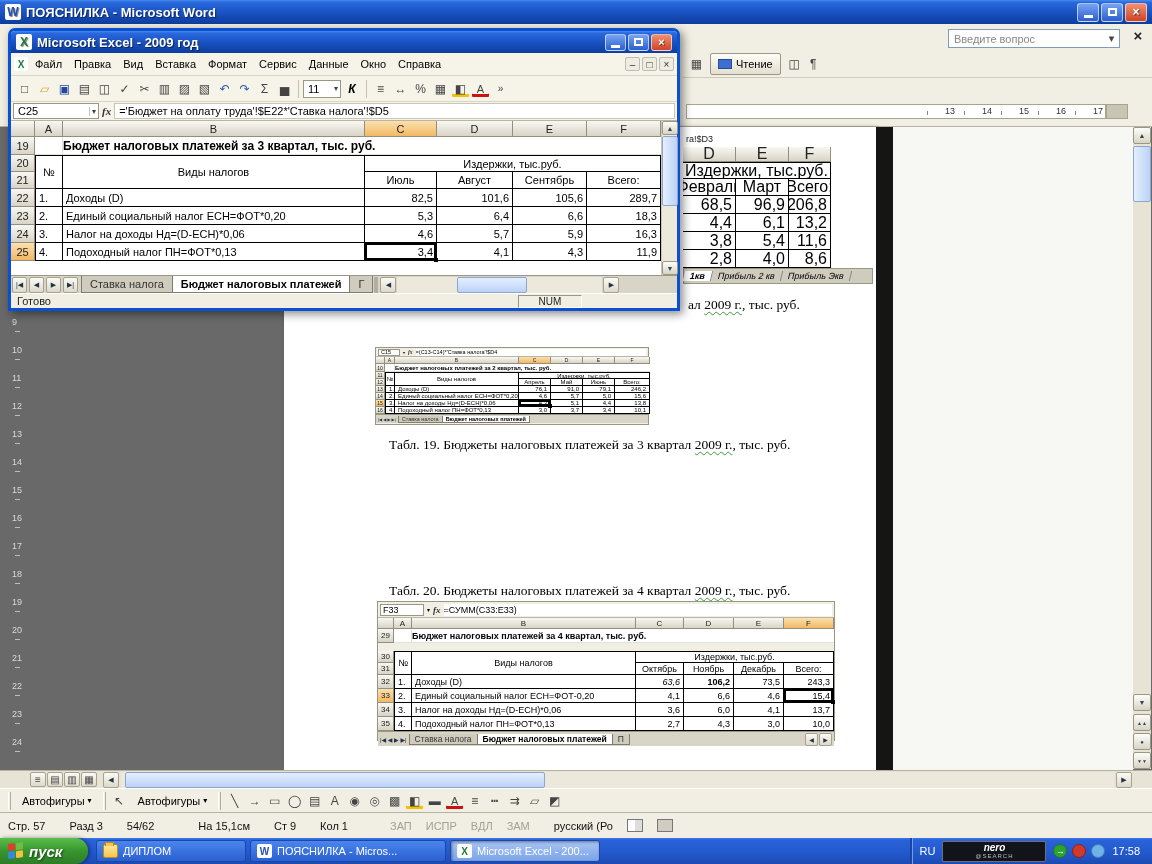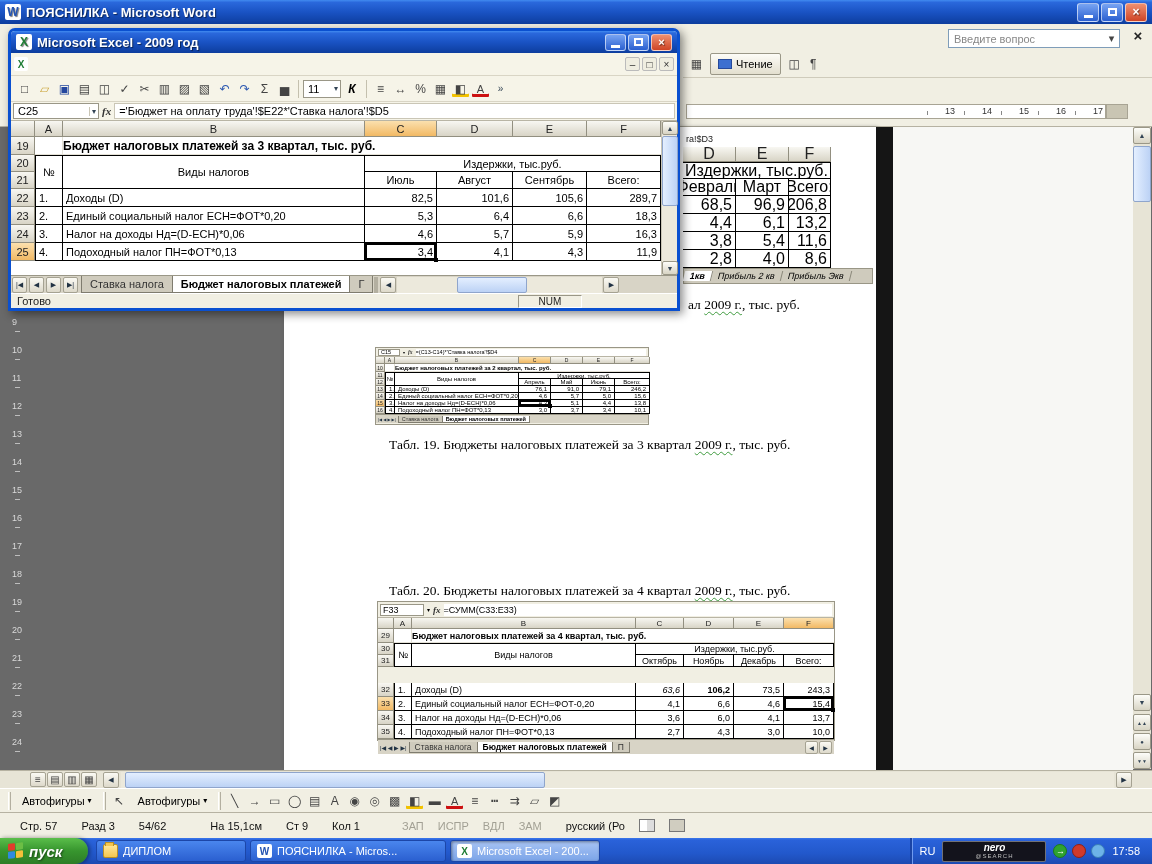--- a/index.html
+++ b/index.html
@@ -164,21 +164,21 @@
 #viewbtns{display:flex;margin-left:30px;gap:1px}
 #viewbtns .tbico{width:16px;height:15px;font-size:10px;background:linear-gradient(180deg,#fbfaf4,#ddd9ca);border:1px solid #a5a292}
 #hscrollbar .hstrack{margin:0 2px}
 #hscrollbar .hsthumb{width:420px}
 #drawbar{left:0;top:788px;width:1152px;height:24px;background:#f1efe3;border-top:1px solid #fff;display:flex;align-items:center;gap:2px;padding-left:6px;font-size:11px}
 .dtbtn{display:flex;align-items:center;gap:3px;height:20px;padding:0 6px;border:1px solid transparent}
 .grip{width:3px;height:18px;border-left:1px solid #fff;border-right:1px solid #b3afa0;margin:0 2px}
 #drawicons{display:flex;gap:1px}
 #wstatus{left:0;top:812px;width:1152px;height:26px;background:#f1efe3;border-top:1px solid #b6b2a2;display:flex;align-items:center;font-size:11px;color:#111}
 #wstatus .f{margin-left:24px;white-space:nowrap}
-#wstatus .f:first-child{margin-left:20px}
+#wstatus .f:first-child{margin-left:8px}
 #wflags{display:flex;gap:14px;margin-left:42px;color:#a2a094}
 #wlang{margin-left:30px}
 .stico{width:16px;height:13px;margin-left:14px;border:1px solid #777;background:linear-gradient(90deg,#fff 48%,#ddd 48%)}
 .stico.prn{background:#d0cdc0}
 
 
 #taskbar{left:0;top:838px;width:1152px;height:26px;background:linear-gradient(180deg,#3a77ec 0%,#2a62da 8%,#2258cb 60%,#1c4ab2 100%);z-index:50;display:flex;align-items:center}
 #startbtn{width:88px;height:26px;border-radius:0 13px 13px 0;background:linear-gradient(180deg,#5abe4a 0%,#37952e 50%,#2d7d26 100%);
  display:flex;align-items:center;gap:5px;padding-left:8px;color:#fff;font-weight:bold;font-style:italic;font-size:15px;
  text-shadow:1px 1px 2px #0008;box-shadow:2px 0 4px #0006}
@@ -452,21 +452,21 @@
           <div class="shc hdr" data-name="column-header-C" style="width: 48px; height: 11px;">C</div>
           <div class="shc hdr" data-name="column-header-D" style="width: 50px; height: 11px;">D</div>
           <div class="shc hdr" data-name="column-header-E" style="width: 50px; height: 11px;">E</div>
           <div class="shc hdr hlc" data-name="column-header-F" style="width: 50px; height: 11px;">F</div>
         </div>
         <div class="shr" style="height: 14px;">
           <div class="shc hdr" data-name="row-header" style="width: 16px; height: 14px;">29</div>
           <div class="shc light" data-name="cell" style="width: 18px; height: 14px;"></div>
           <div class="shc titlecell" data-name="sheet-title-cell" style="width: 422px; height: 14px;">Бюджет налоговых платежей за 4 квартал, тыс. руб.</div>
         </div>
-        <div class="shr" style="height: 40px;">
+        <div class="shr" style="height: 32px; align-items: flex-end;">
           <div class="numcol" style="width: 16px;">
             <div class="shc hdr" data-name="row-header" style="width: 16px; height: 12px;">30</div>
             <div class="shc hdr" data-name="row-header" style="width: 16px; height: 12px;">31</div>
           </div>
           <div class="shc black bl bt center" data-name="num-header-cell" style="width: 18px; height: 24px;">№</div>
           <div class="shc black bt center" data-name="types-header-cell" style="width: 224px; height: 24px;">Виды налогов</div>
           <div class="vcol">
             <div class="shc black bt center" data-name="group-header-cell" style="width: 198px; height: 12px;">Издержки, тыс.руб.</div>
             <div class="shr" style="height: 12px;">
               <div class="shc black center" data-name="month-header-cell" style="width: 48px; height: 12px;">Октябрь</div>
@@ -613,20 +613,31 @@
             <i class="minbar"></i>
           </span>
         <span class="cap" data-name="excel-restore-button">
             <i class="restbox"></i>
           </span>
         <span class="cap red" data-name="excel-close-button">×</span>
       </span>
     </div>
     <div id="xl-menubar" data-name="excel-menu-bar">
       <span class="appicon xl" style="width:14px;height:14px;font-size:10px" data-name="workbook-icon">X</span>
+      <span id="xl-menus">
+          <span data-name="menu-Файл">Файл</span>
+          <span data-name="menu-Правка">Правка</span>
+          <span data-name="menu-Вид">Вид</span>
+          <span data-name="menu-Вставка">Вставка</span>
+          <span data-name="menu-Формат">Формат</span>
+          <span data-name="menu-Сервис">Сервис</span>
+          <span data-name="menu-Данные">Данные</span>
+          <span data-name="menu-Окно">Окно</span>
+          <span data-name="menu-Справка">Справка</span>
+        </span>
       <span style="margin-left:auto;display:flex">
         <span class="wbctl" data-name="workbook-minimize-icon">–</span>
         <span class="wbctl" data-name="workbook-restore-icon">□</span>
         <span class="wbctl" data-name="workbook-close-icon">×</span>
       </span>
     </div>
     <div id="xl-toolbar" data-name="excel-toolbar">
       <span id="xlt-left" style="display:flex;gap:1px">
           <span class="tbico" data-name="new-workbook-icon">□</span>
           <span class="tbico" data-name="open-icon">▱</span>

